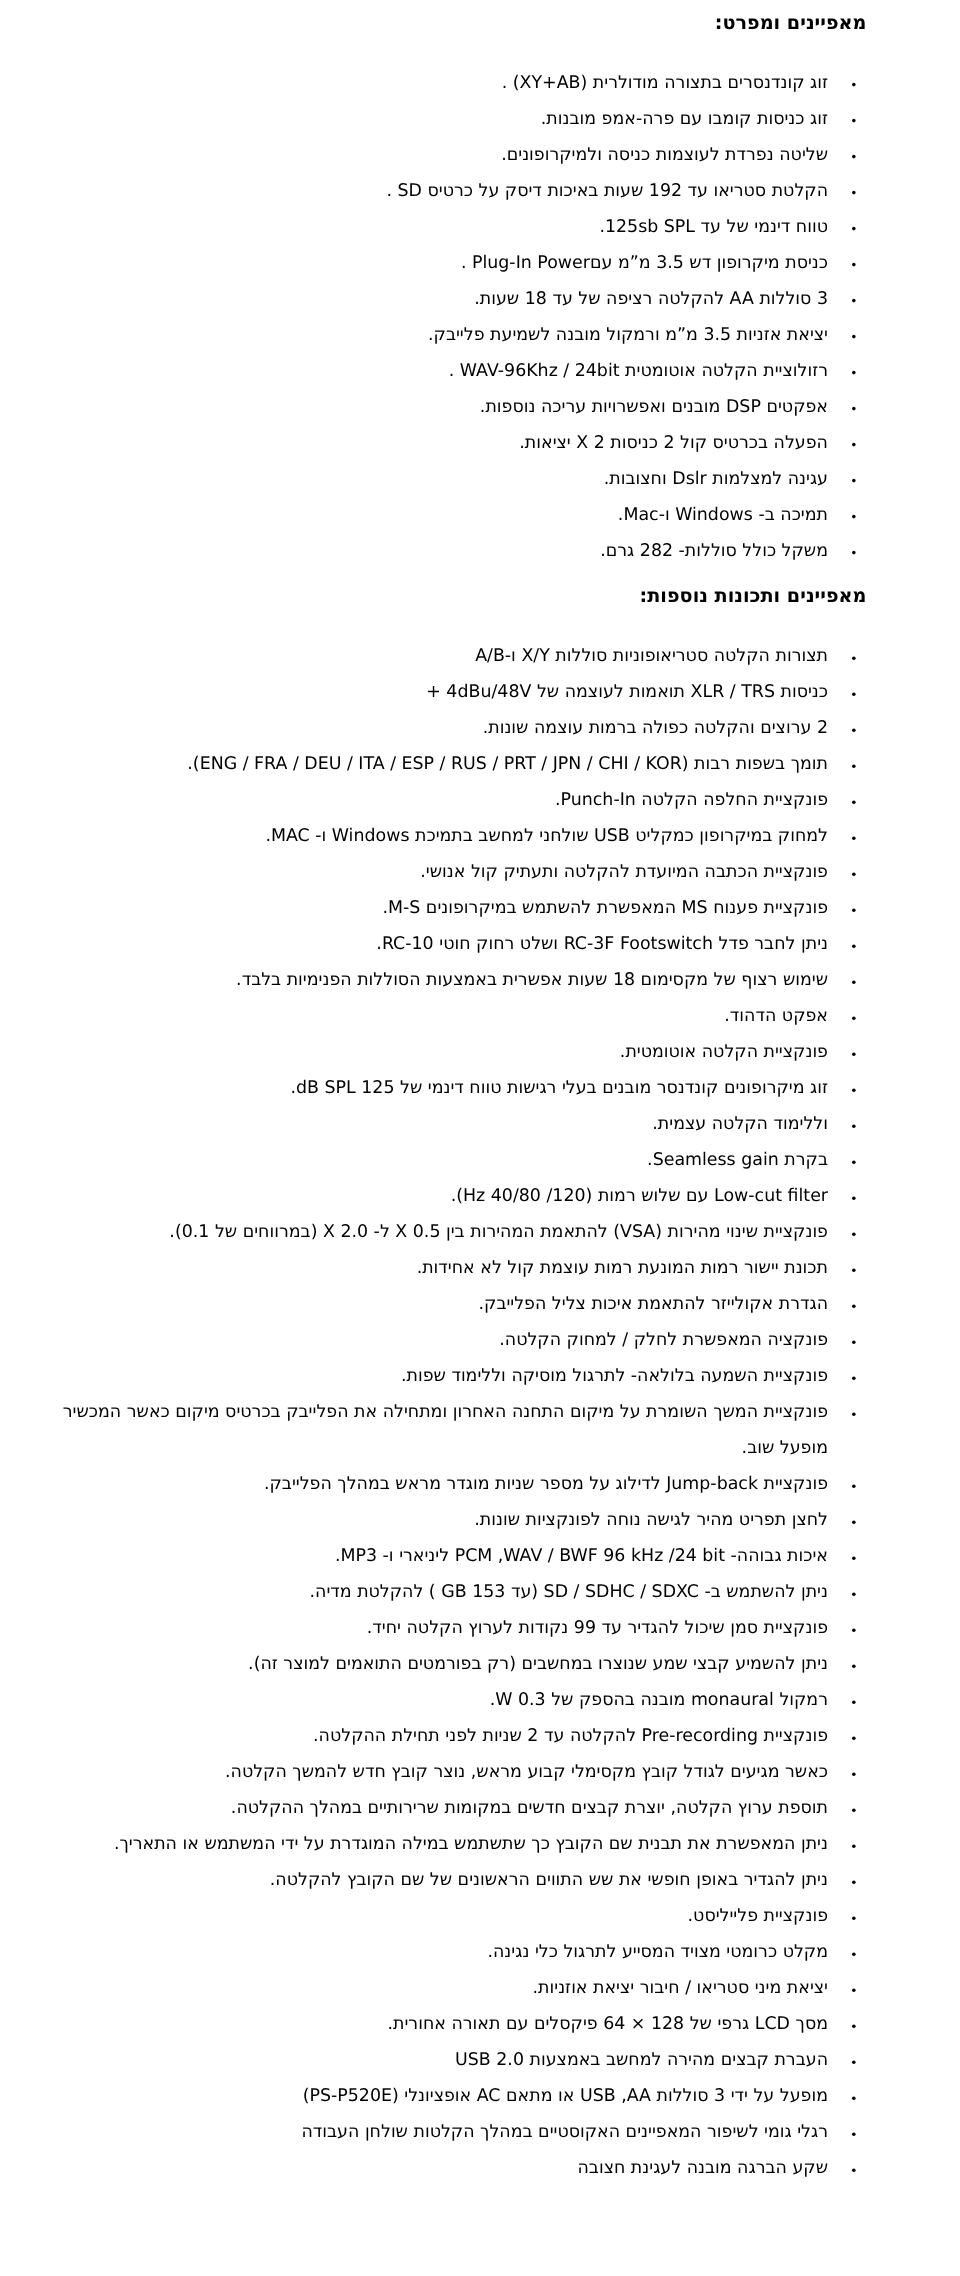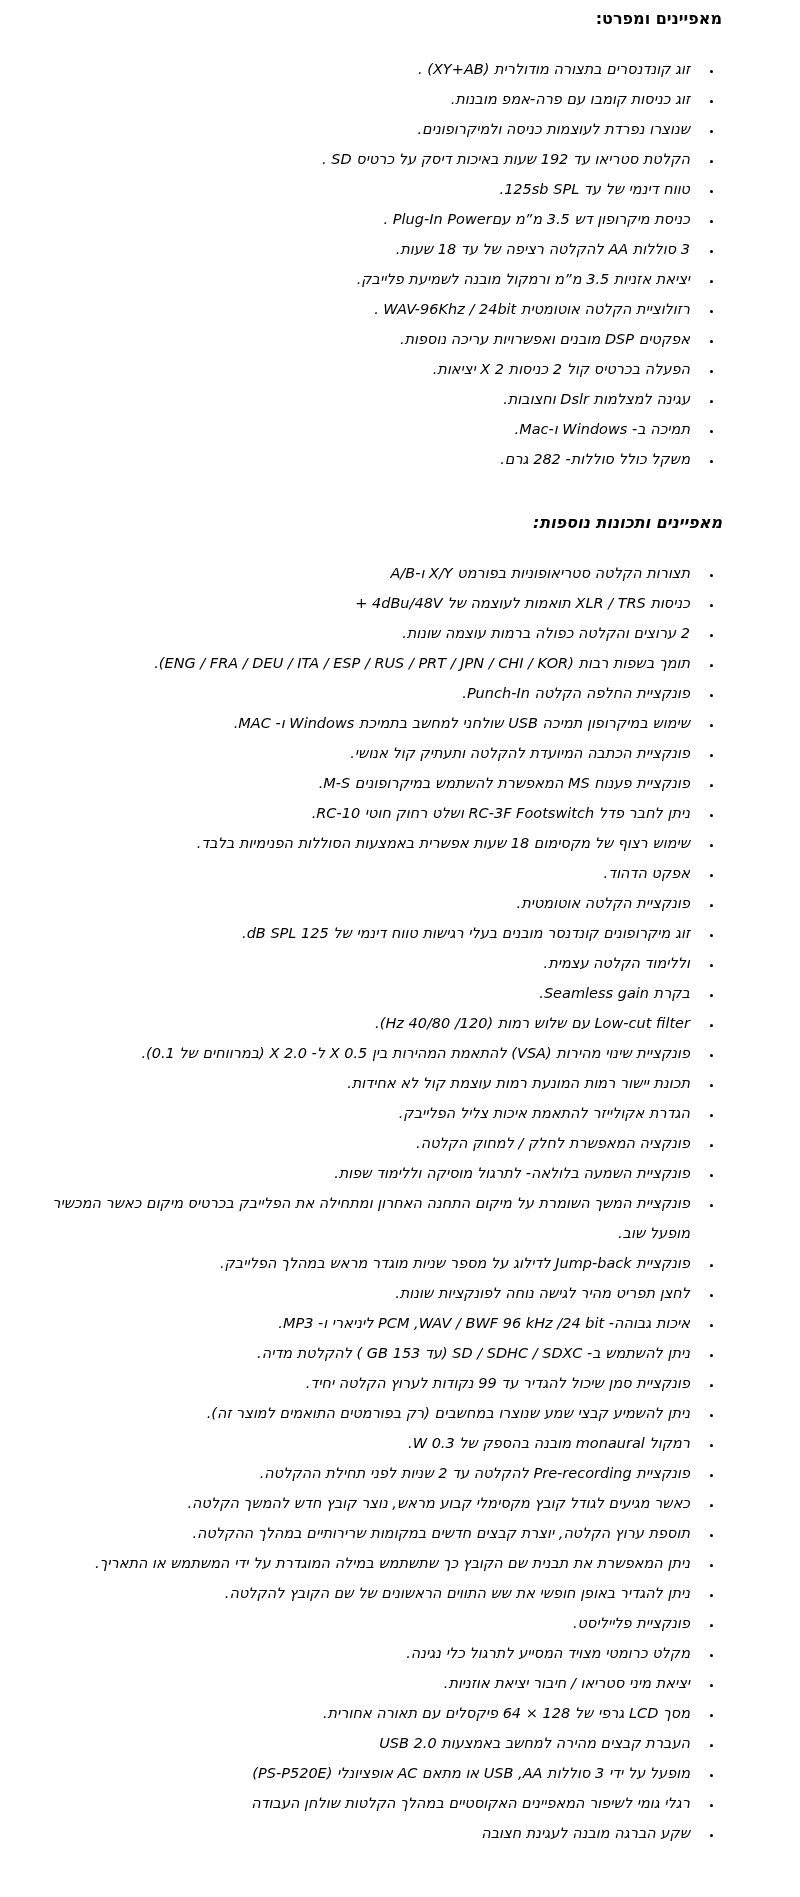--- a/index.html
+++ b/index.html
@@ -21,28 +21,25 @@
     padding: 8px 78px 20px 52px;
   }
   .section-heading {
     font-size: 16px;
     font-weight: bold;
     line-height: 22px;
     margin: 0 0 24px 0;
     text-align: right;
   }
   .section-heading.second {
-    margin-top: 26px;
-    font-style: italic;
   }
   ul.bullet-list {
     margin: 0;
     padding: 0 22px 0 0; 
     list-style: disc outside;
-    font-style: italic;
   }
   ul.bullet-list li {
     font-size: 14.5px;
     line-height: 30px;
     padding-right: 10px;
     margin: 0;
     text-align: right;
   }
   ul.bullet-list li::marker {
     font-size: 11px;
@@ -54,45 +51,45 @@
 </head>
 <body>
 
 <div class="doc">
 
   <div class="section-heading">מאפיינים ומפרט:</div>
 
   <ul class="bullet-list">
       <li>זוג קונדנסרים בתצורה מודולרית (XY+AB) .</li>
       <li>זוג כניסות קומבו עם פרה-אמפ מובנות.</li>
-      <li>שנוצרו נפרדת לעוצמות כניסה ולמיקרופונים.</li>
+      <li>שליטה נפרדת לעוצמות כניסה ולמיקרופונים.</li>
       <li>הקלטת סטריאו עד 192 שעות באיכות דיסק על כרטיס SD .</li>
       <li>טווח דינמי של עד 125sb SPL.</li>
       <li>כניסת מיקרופון דש 3.5 מ”מ עםPlug-In Power .</li>
       <li>3 סוללות AA להקלטה רציפה של עד 18 שעות.</li>
       <li>יציאת אזניות 3.5 מ”מ ורמקול מובנה לשמיעת פלייבק.</li>
       <li>רזולוציית הקלטה אוטומטית WAV-96Khz / 24bit .</li>
       <li>אפקטים DSP מובנים ואפשרויות עריכה נוספות.</li>
       <li>הפעלה בכרטיס קול 2 כניסות X 2 יציאות.</li>
       <li>עגינה למצלמות Dslr וחצובות.</li>
       <li>תמיכה ב- Windows ו-Mac.</li>
       <li>משקל כולל סוללות- 282 גרם.</li>
     </ul>
 
   <div class="list-gap"></div>
 
   <div class="section-heading second">מאפיינים ותכונות נוספות:</div>
 
   <ul class="bullet-list">
-      <li>תצורות הקלטה סטריאופוניות בפורמט X/Y ו-A/B</li>
+      <li>תצורות הקלטה סטריאופוניות סוללות X/Y ו-A/B</li>
       <li>כניסות XLR / TRS תואמות לעוצמה של 4dBu/48V +</li>
       <li>2 ערוצים והקלטה כפולה ברמות עוצמה שונות.</li>
       <li>תומך בשפות רבות (ENG / FRA / DEU / ITA / ESP / RUS / PRT / JPN / CHI / KOR).</li>
       <li>פונקציית החלפה הקלטה Punch-In.</li>
-      <li>שימוש במיקרופון תמיכה USB שולחני למחשב בתמיכת Windows ו- MAC.</li>
+      <li>למחוק במיקרופון כמקליט USB שולחני למחשב בתמיכת Windows ו- MAC.</li>
       <li>פונקציית הכתבה המיועדת להקלטה ותעתיק קול אנושי.</li>
       <li>פונקציית פענוח MS המאפשרת להשתמש במיקרופונים M-S.</li>
       <li>ניתן לחבר פדל RC-3F Footswitch ושלט רחוק חוטי RC-10.</li>
       <li>שימוש רצוף של מקסימום 18 שעות אפשרית באמצעות הסוללות הפנימיות בלבד.</li>
       <li>אפקט הדהוד.</li>
       <li>פונקציית הקלטה אוטומטית.</li>
       <li>זוג מיקרופונים קונדנסר מובנים בעלי רגישות טווח דינמי של 125 dB SPL.</li>
       <li>וללימוד הקלטה עצמית.</li>
       <li>בקרת Seamless gain.</li>
       <li>Low-cut filter עם שלוש רמות (120/ 40/80 Hz).</li>

